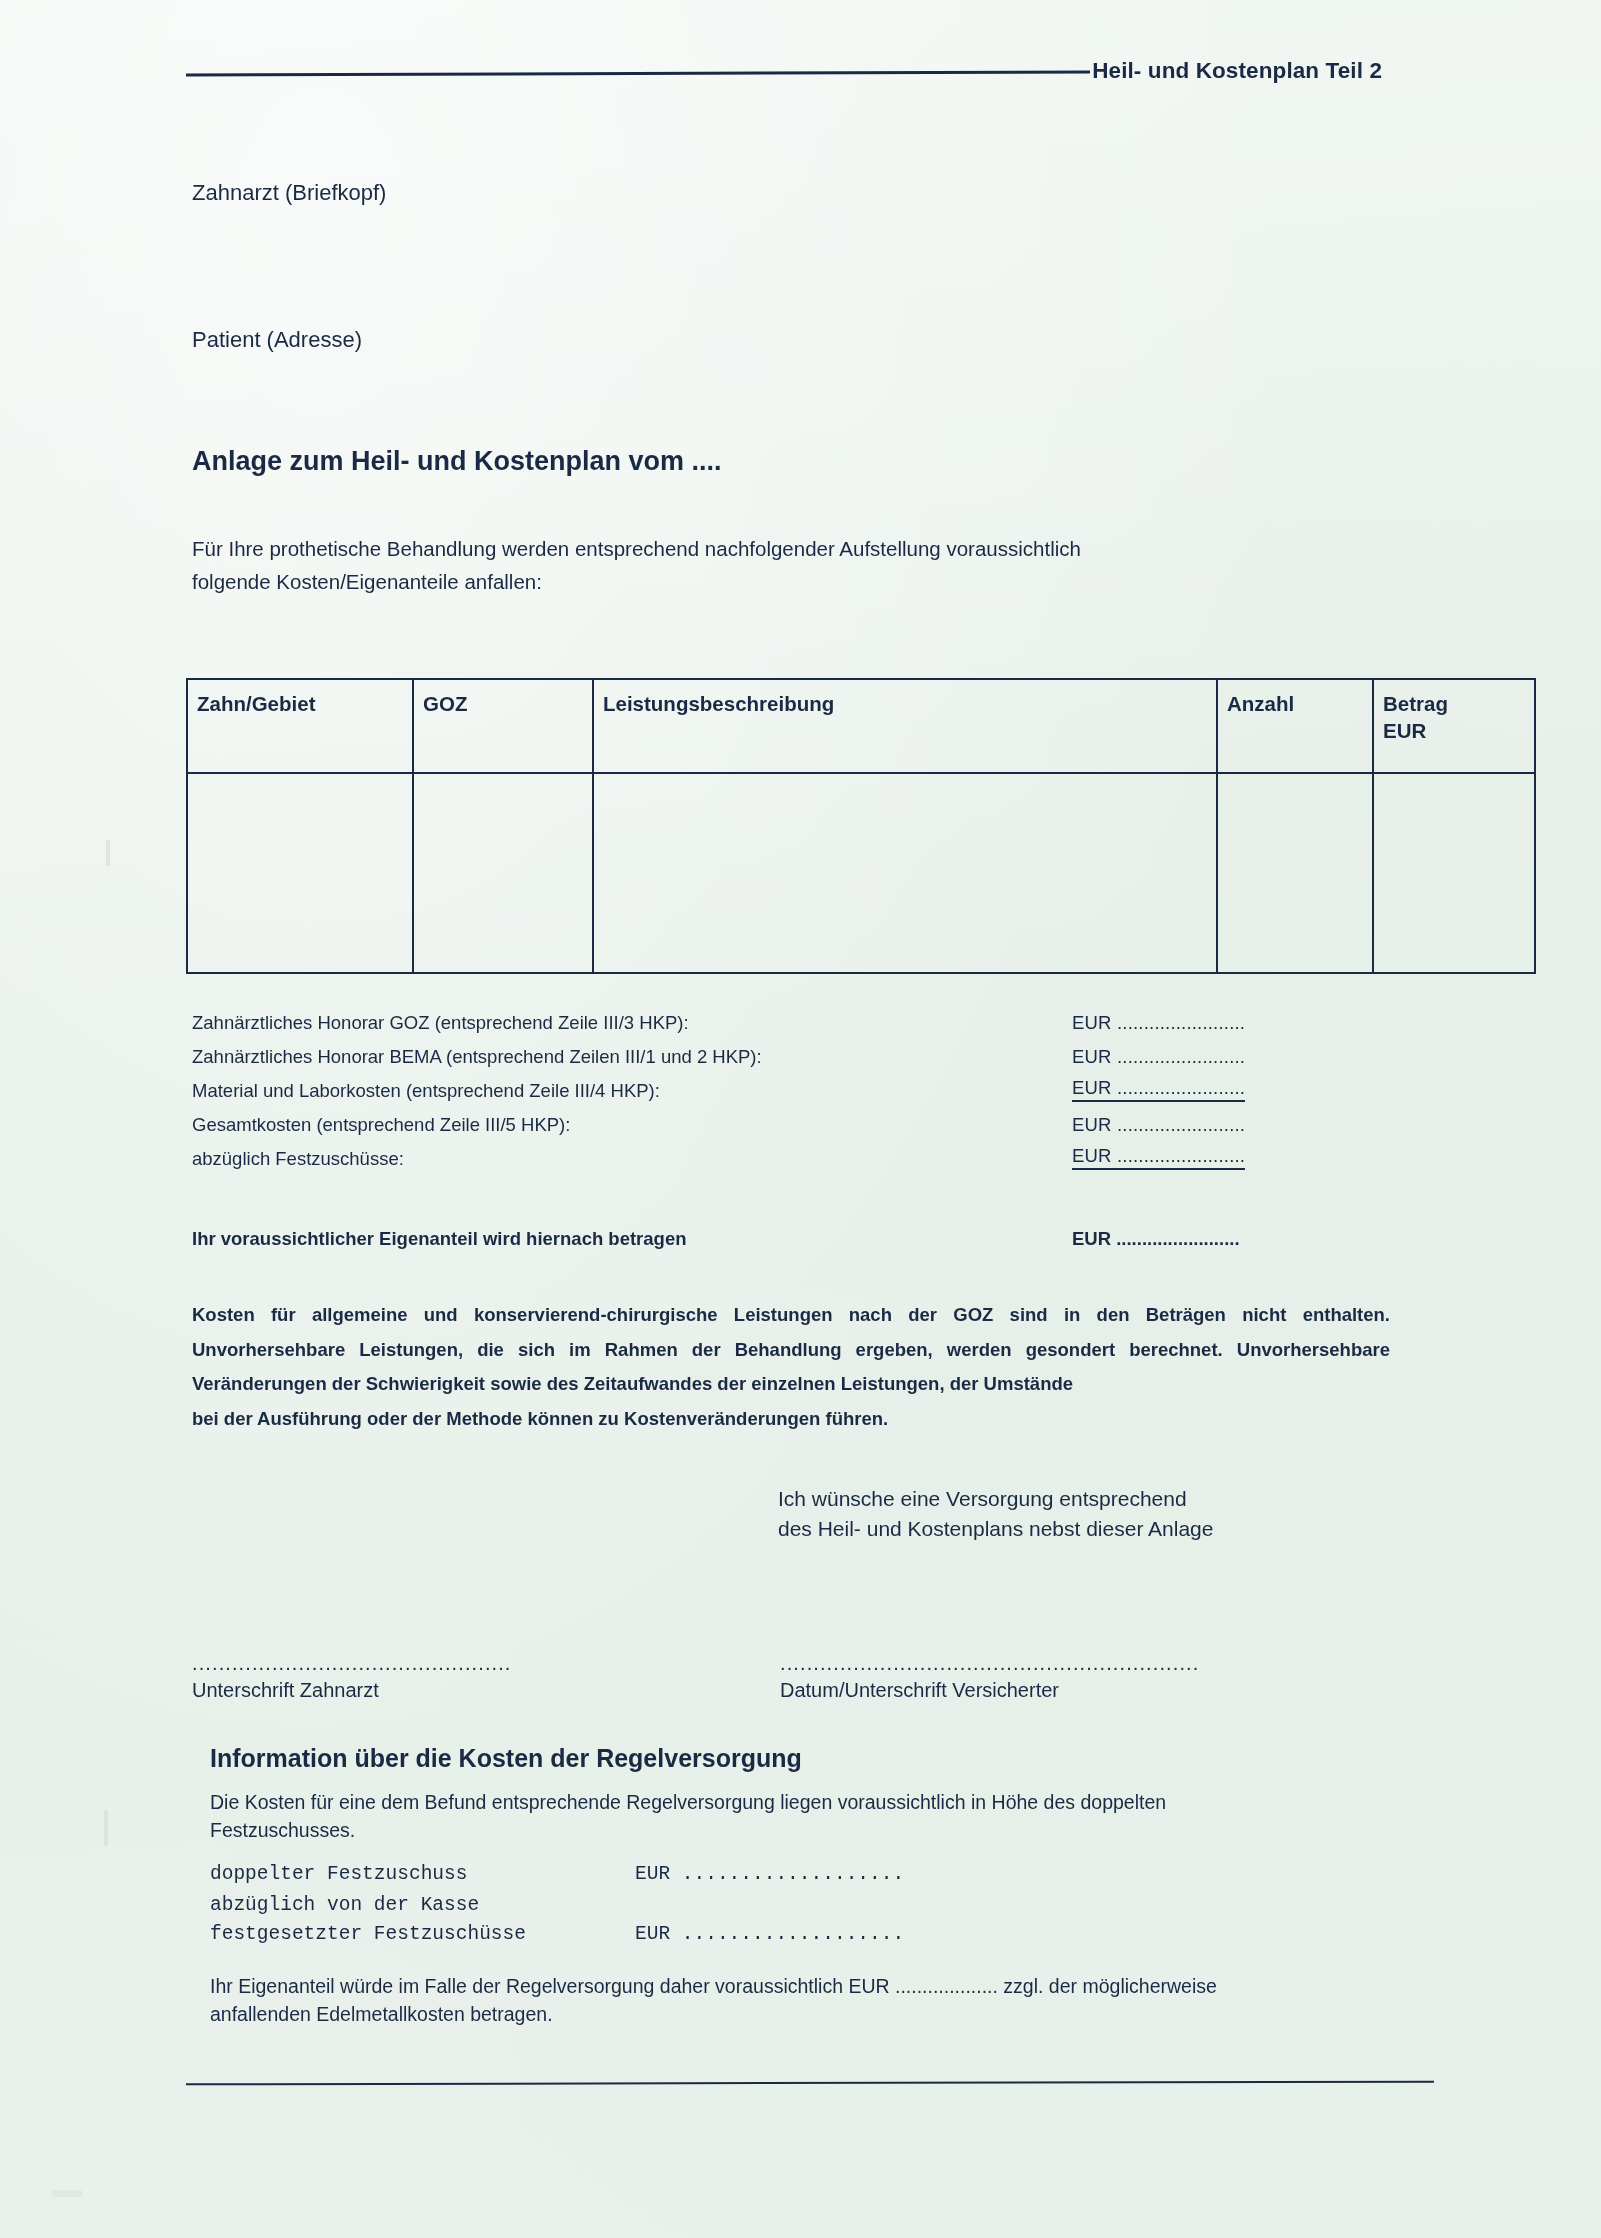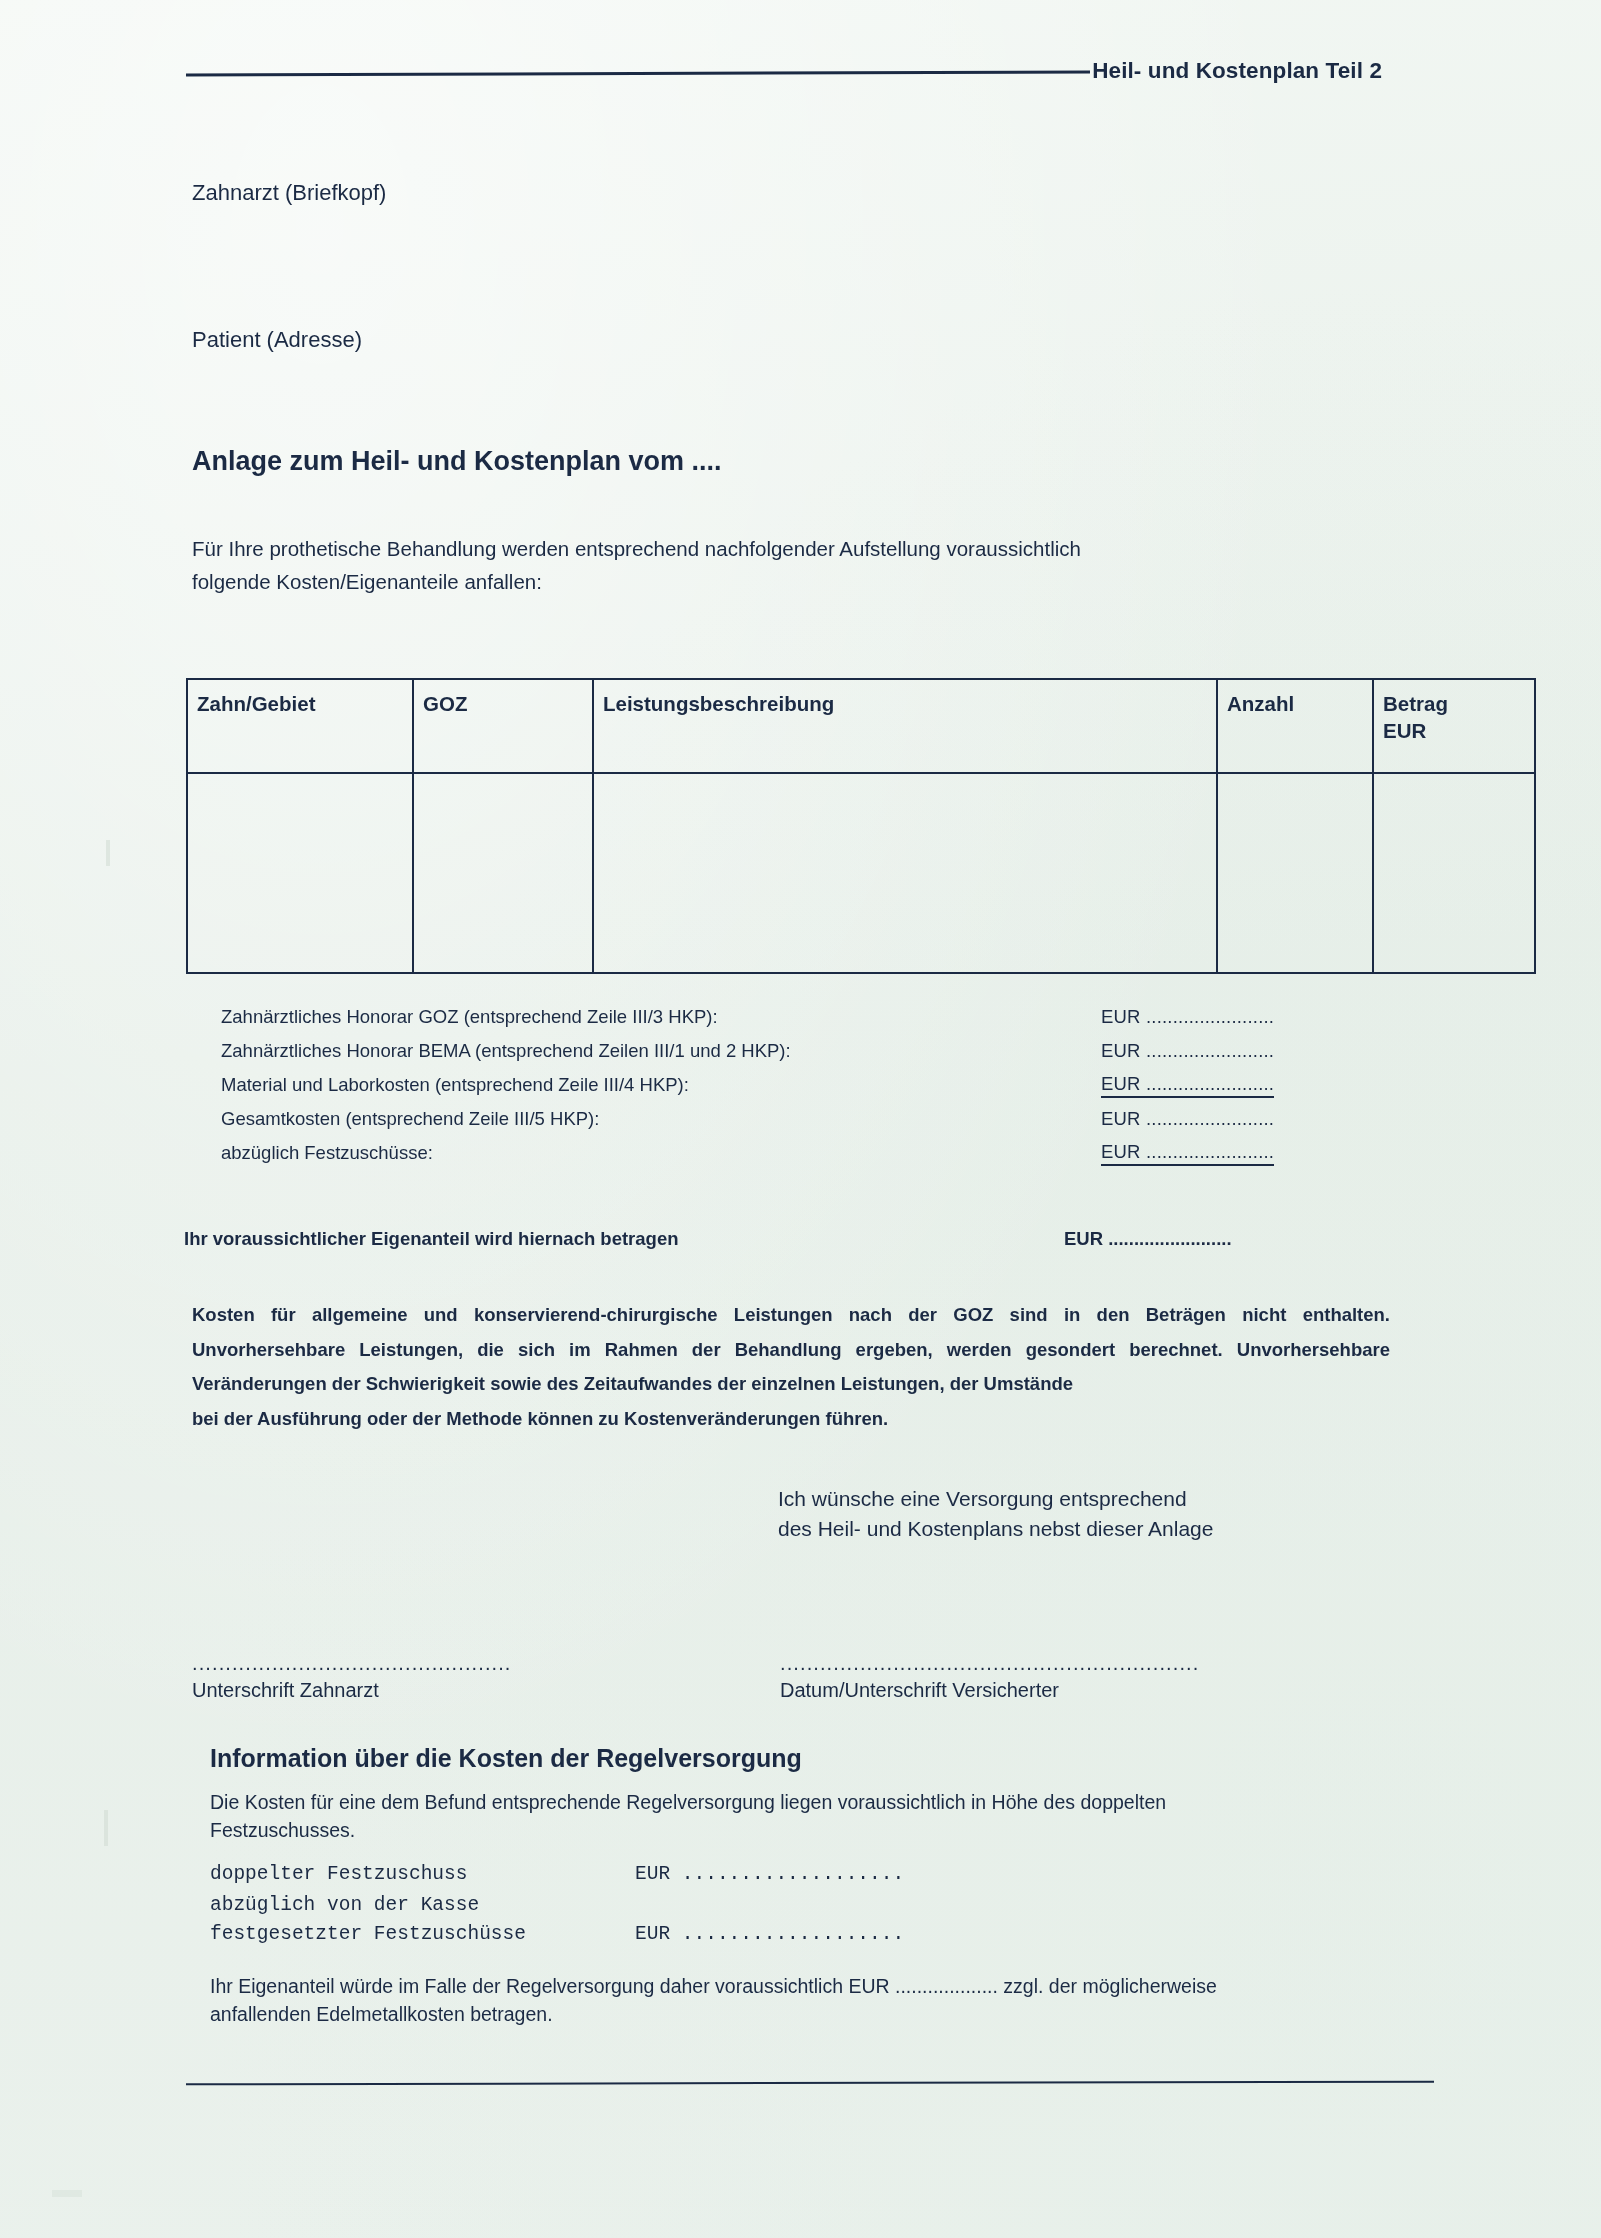--- a/index.html
+++ b/index.html
@@ -110,34 +110,33 @@
   
   .cost-block {
     position: absolute;
     left: 192px;
     top: 1000px;
     width: 1196px;
     font-size: 18.5px;
   }
   .cost-row {
     display: flex;
-    align-items: center;
+    align-items: flex-end;
     height: 34px;
-    margin-left: 29px;
   }
   .cost-label { flex: 0 0 880px; }
   .cost-amount { flex: 0 0 auto; white-space: pre; letter-spacing: 0.2px; }
   .cost-row.ruled .cost-amount {
     border-bottom: 2px solid #1b2a44;
     padding-bottom: 1px;
   }
 
   .own-share {
     position: absolute;
-    left: 184px;
+    left: 192px;
     top: 1228px;
     width: 1196px;
     font-size: 18.5px;
     font-weight: bold;
     display: flex;
     align-items: baseline;
   }
   .own-share .os-label { flex: 0 0 880px; }
   .own-share .os-amount { white-space: pre; }
 

